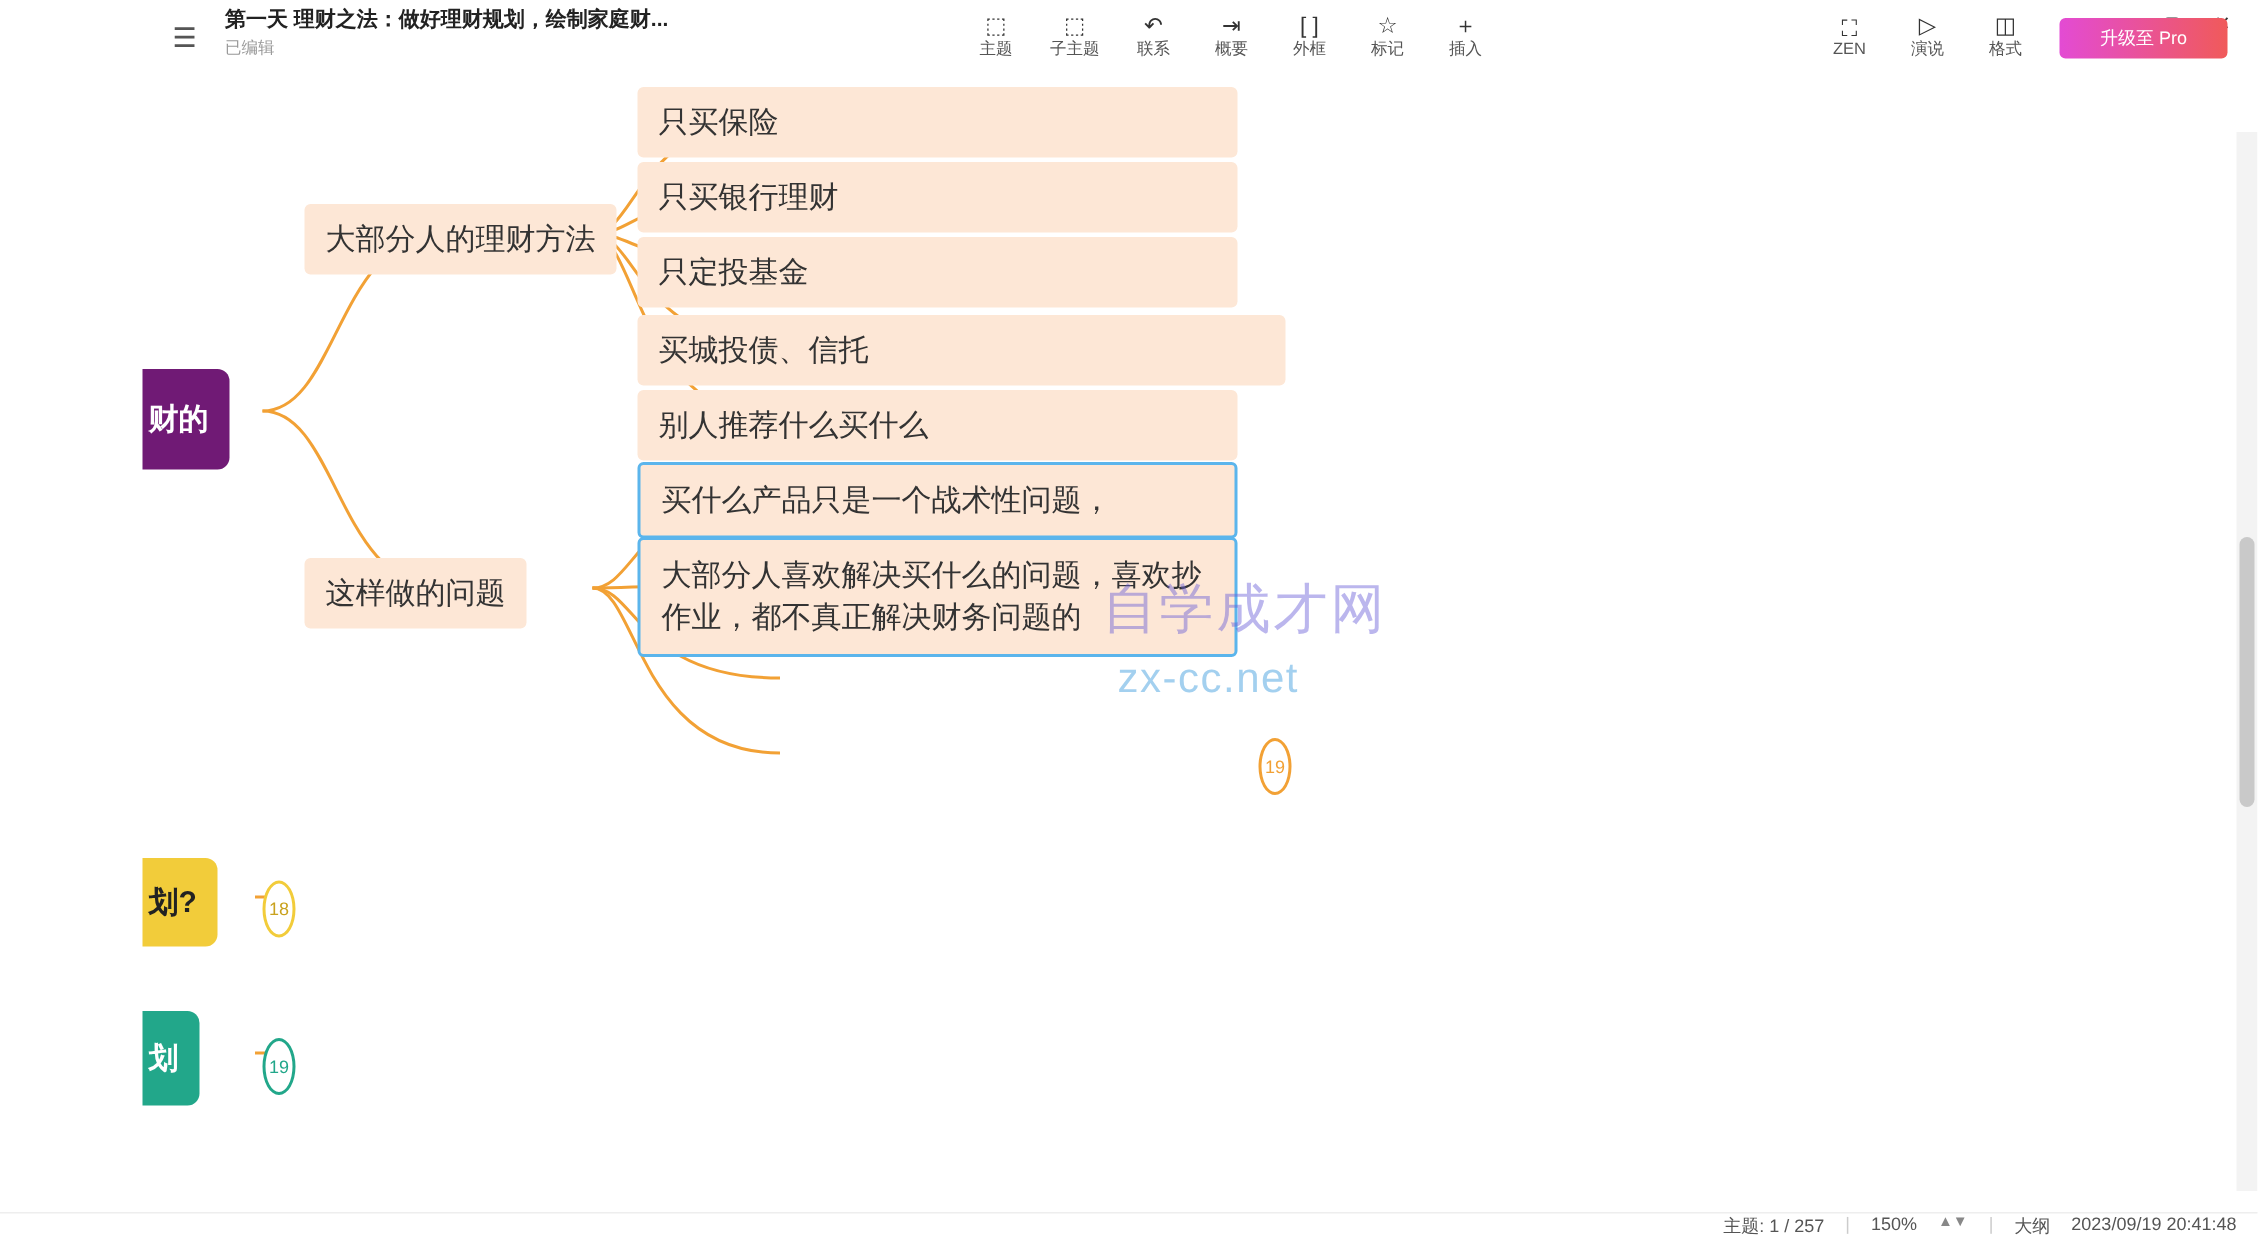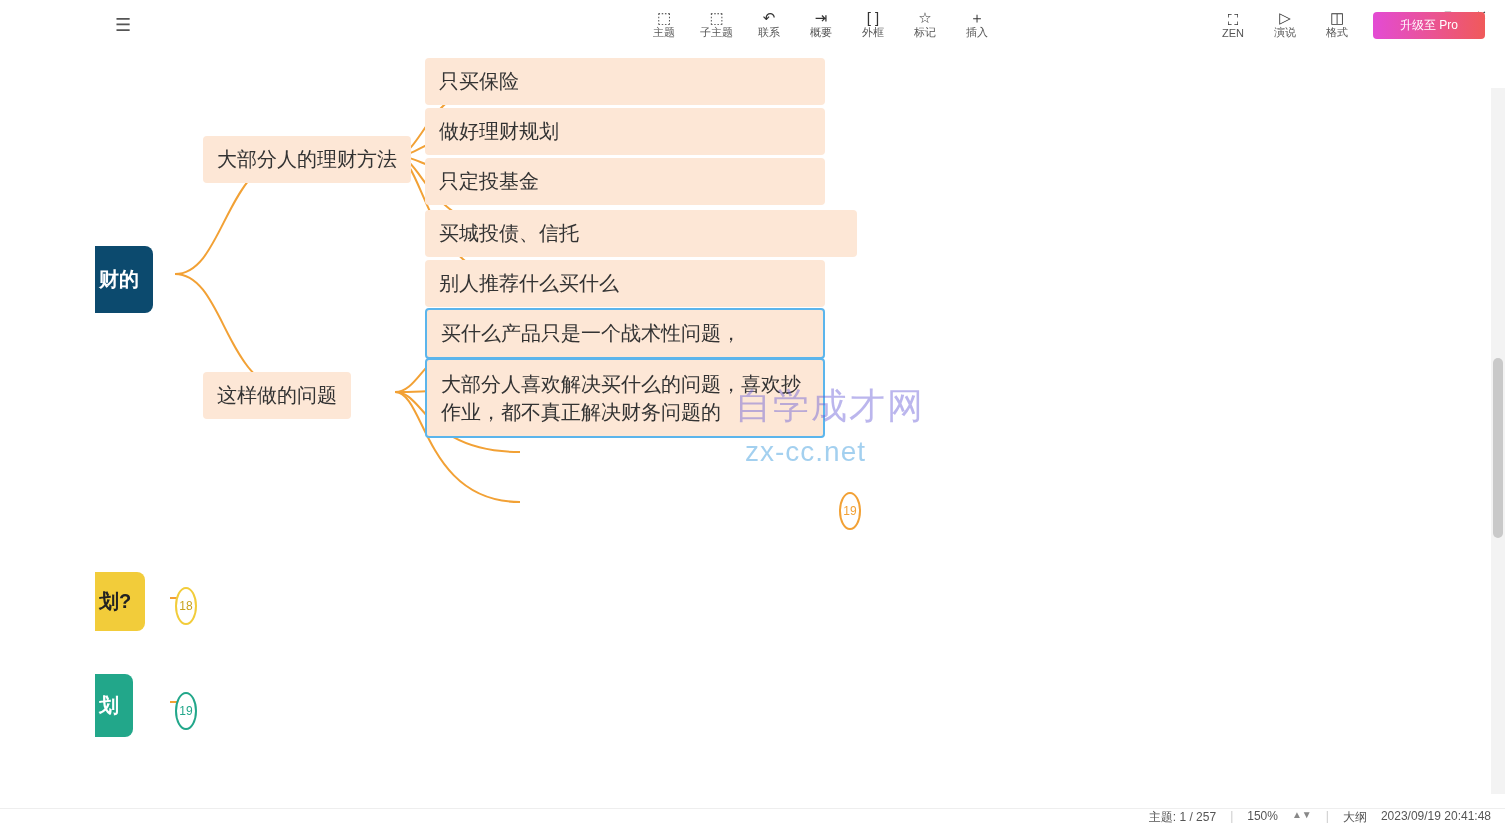--- a/index.html
+++ b/index.html
@@ -74,21 +74,21 @@
     white-space: nowrap;
   }
   .node.peach {
     background: #fde7d6;
     color: #333;
   }
   .node.selected {
     border: 2px solid #5bb5ec;
   }
   .node.root-orange {
-    background: #0c4a6e;
+    background: #701a75;
     color: #fff;
     font-weight: bold;
     padding: 20px 14px;
     border-radius: 8px;
   }
   .node.yellow {
     background: #f2cc3a;
     color: #222;
     font-weight: bold;
     padding: 16px 14px;
@@ -172,20 +172,24 @@
 
 <div class="win-controls">
   <span>–</span>
   <span>▢</span>
   <span>✕</span>
 </div>
 
 <div class="hamburger">☰</div>
 
 <div class="header">
+  <div class="title-block">
+    <div class="title">第一天 理财之法：做好理财规划，绘制家庭财...</div>
+    <div class="subtitle">已编辑</div>
+  </div>
 
   <div class="toolbar">
     <div class="tool">
         <span class="ic">⬚</span>
         <span>主题</span>
       </div>
     <div class="tool">
         <span class="ic">⬚</span>
         <span>子主题</span>
       </div>
@@ -247,21 +251,21 @@
     <path d="M300 348 C330 348 330 458 425 458"></path>
 
     <path d="M75 554 L85 554"></path>
     <path d="M75 658 L85 658"></path>
   </svg>
 
   <div class="node root-orange" style="left:-10px; top:202px;">财的</div>
 
   <div class="node peach" style="left:108px; top:92px;">大部分人的理财方法</div>
   <div class="node peach" style="left:330px; top:14px; width:400px;">只买保险</div>
-  <div class="node peach" style="left:330px; top:64px; width:400px;">做好理财规划</div>
+  <div class="node peach" style="left:330px; top:64px; width:400px;">只买银行理财</div>
   <div class="node peach" style="left:330px; top:114px; width:400px;">只定投基金</div>
   <div class="node peach" style="left:330px; top:166px; width:432px;">买城投债、信托</div>
   <div class="node peach" style="left:108px; top:328px;">这样做的问题</div>
 
   <div class="node peach" style="left:330px; top:216px; width:400px;">别人推荐什么买什么</div>
   <div class="node peach selected" style="left:330px; top:264px; width:400px;">买什么产品只是一个战术性问题，</div>
   <div class="node peach selected multi" style="left:330px; top:314px;">大部分人喜欢解决买什么的问题，喜欢抄作业，都不真正解决财务问题的</div>
   <div class="badge" style="left:744px; top:448px;">19</div>
 
   <div class="node yellow" style="left:-10px; top:528px;">划?</div>

